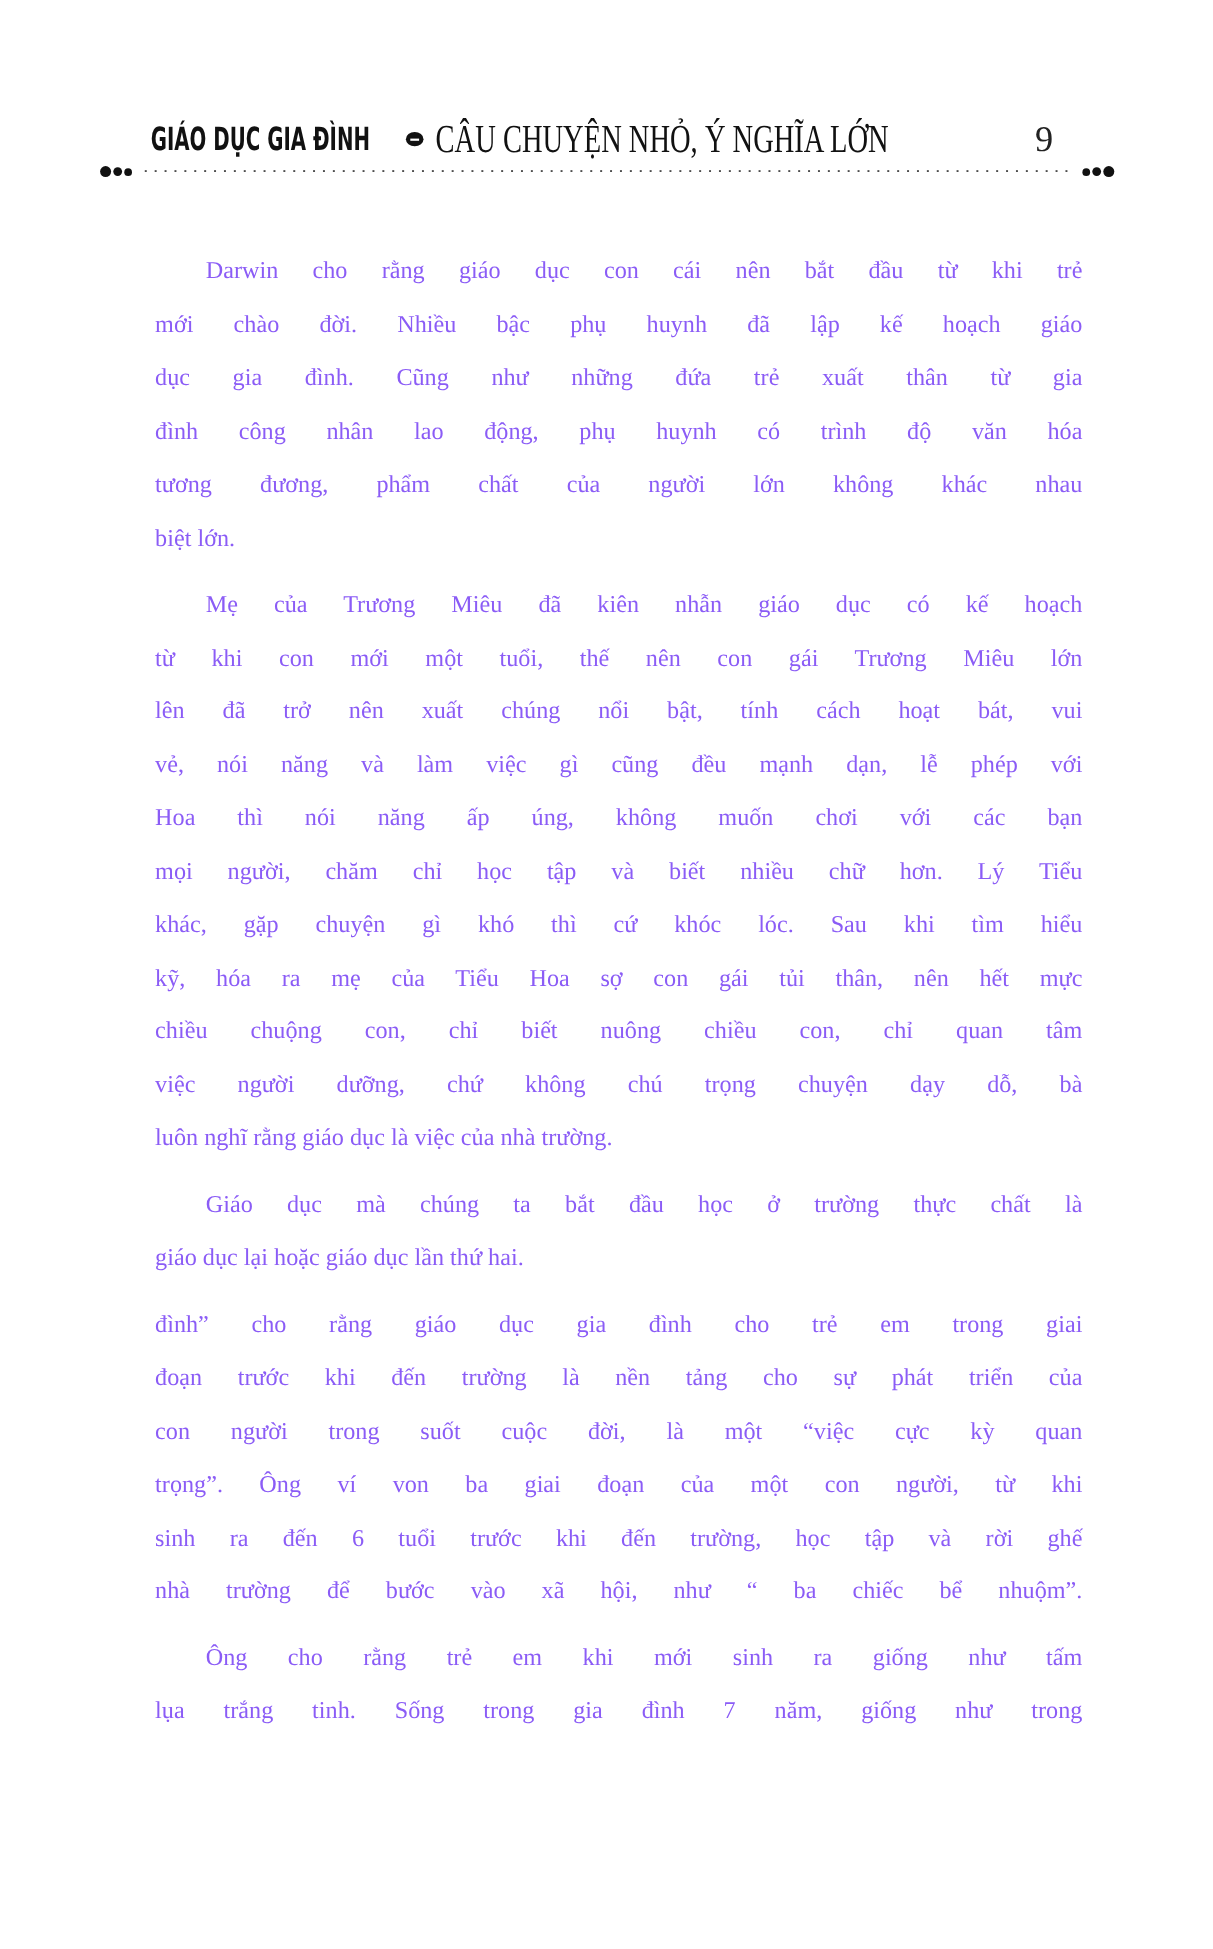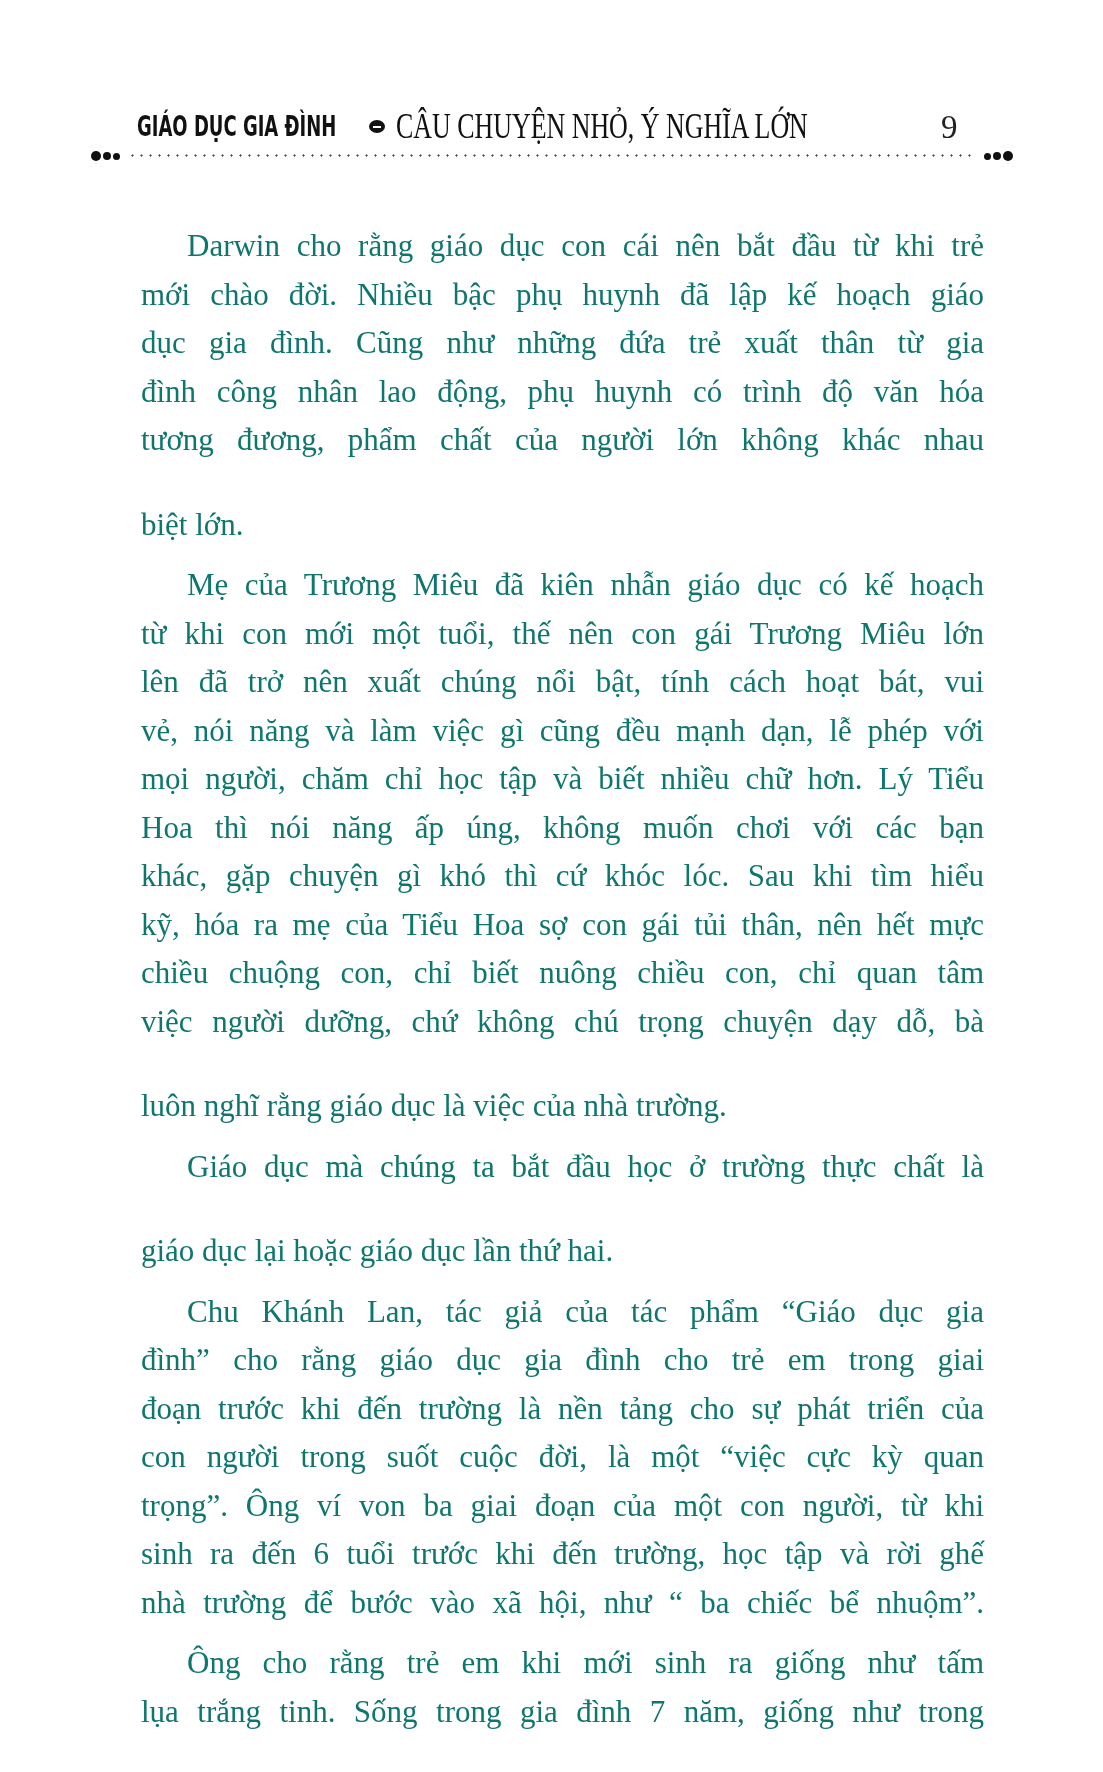--- a/index.html
+++ b/index.html
@@ -102,42 +102,41 @@
     .d-l { width: 10px; height: 10px; }
     .d-m { width: 8px; height: 8px; }
     .d-s { width: 7px; height: 7px; }
 
     .body-text {
       position: absolute;
       left: 141px;
       top: 222px;
       width: 843px;
       font-family: "Liberation Serif", serif;
-      font-size: 31px;
-      color: #0f766e;
+      font-size: 22px;
+      color: #8b5cf6;
     }
     .para {
       margin: 0 0 12px 0;
     }
     .line {
       display: block;
       height: 48.5px;
       line-height: 48.5px;
       white-space: nowrap;
       text-align: justify;
       text-align-last: justify;
       overflow: visible;
     }
     .line.indent {
       padding-left: 46px;
     }
     .line.last {
       text-align: left;
       text-align-last: left;
-      margin-top: 36px;
     }
   </style>
 </head>
 <body>
 
 <div class="header">
   <div class="title-series">GIÁO DỤC GIA ĐÌNH</div>
   <div class="title-sep"></div>
   <div class="title-book">CÂU CHUYỆN NHỎ, Ý NGHĨA LỚN</div>
   <div class="page-number">9</div>
@@ -163,36 +162,35 @@
     <span class="line">đình công nhân lao động, phụ huynh có trình độ văn hóa</span>
     <span class="line">tương đương, phẩm chất của người lớn không khác nhau</span>
     <span class="line last">biệt lớn.</span>
   </div>
 
   <div class="para">
     <span class="line indent">Mẹ của Trương Miêu đã kiên nhẫn giáo dục có kế hoạch</span>
     <span class="line">từ khi con mới một tuổi, thế nên con gái Trương Miêu lớn</span>
     <span class="line">lên đã trở nên xuất chúng nổi bật, tính cách hoạt bát, vui</span>
     <span class="line">vẻ, nói năng và làm việc gì cũng đều mạnh dạn, lễ phép với</span>
+    <span class="line">Hoa thì nói năng ấp úng, không muốn chơi với các bạn</span>
     <span class="line">mọi người, chăm chỉ học tập và biết nhiều chữ hơn. Lý Tiểu</span>
-    <span class="line">Hoa thì nói năng ấp úng, không muốn chơi với các bạn</span>
     <span class="line">khác, gặp chuyện gì khó thì cứ khóc lóc. Sau khi tìm hiểu</span>
     <span class="line">kỹ, hóa ra mẹ của Tiểu Hoa sợ con gái tủi thân, nên hết mực</span>
     <span class="line">chiều chuộng con, chỉ biết nuông chiều con, chỉ quan tâm</span>
     <span class="line">việc người dưỡng, chứ không chú trọng chuyện dạy dỗ, bà</span>
     <span class="line last">luôn nghĩ rằng giáo dục là việc của nhà trường.</span>
   </div>
 
   <div class="para">
     <span class="line indent">Giáo dục mà chúng ta bắt đầu học ở trường thực chất là</span>
     <span class="line last">giáo dục lại hoặc giáo dục lần thứ hai.</span>
   </div>
 
   <div class="para">
-    <span class="line indent">Chu Khánh Lan, tác giả của tác phẩm “Giáo dục gia</span>
     <span class="line">đình” cho rằng giáo dục gia đình cho trẻ em trong giai</span>
     <span class="line">đoạn trước khi đến trường là nền tảng cho sự phát triển của</span>
     <span class="line">con người trong suốt cuộc đời, là một “việc cực kỳ quan</span>
     <span class="line">trọng”. Ông ví von ba giai đoạn của một con người, từ khi</span>
     <span class="line">sinh ra đến 6 tuổi trước khi đến trường, học tập và rời ghế</span>
     <span class="line">nhà trường để bước vào xã hội, như “ ba chiếc bể nhuộm”.</span>
   </div>
 
   <div class="para">
     <span class="line indent">Ông cho rằng trẻ em khi mới sinh ra giống như tấm</span>

